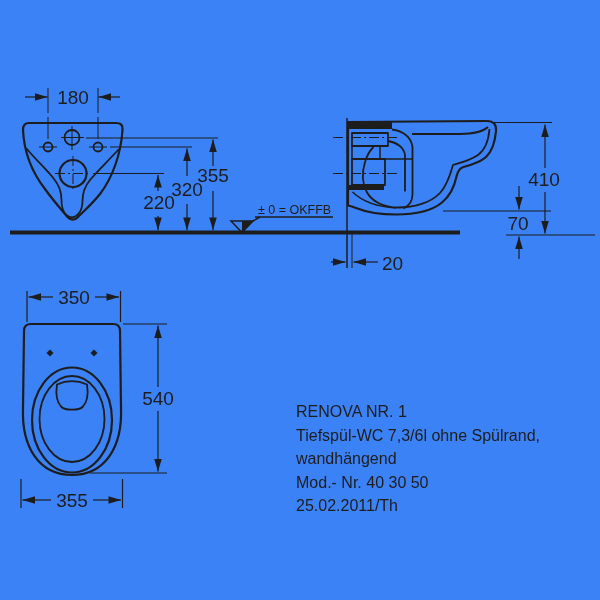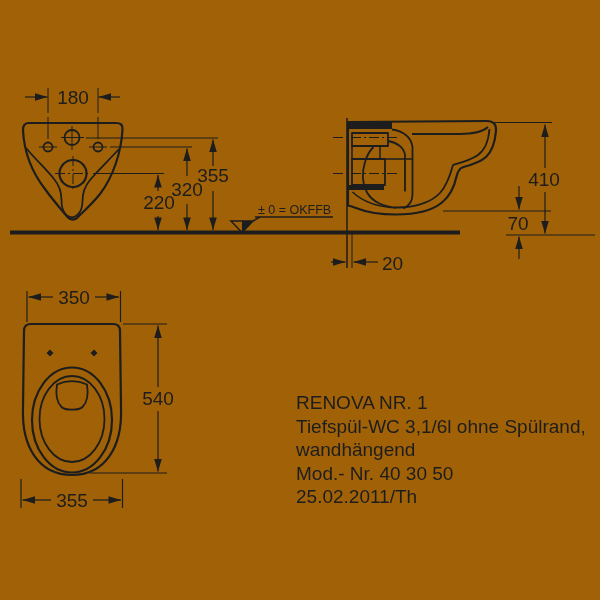--- a/index.html
+++ b/index.html
@@ -1,30 +1,30 @@
 <!DOCTYPE html>
 <html><head>
 <meta charset="utf-8">
 <style>
   html,body{margin:0;padding:0;background:#ffffff;}
-  #stage{position:relative;width:600px;height:600px;background:#a16207;overflow:hidden;
+  #stage{position:relative;width:600px;height:600px;background:#3b82f6;overflow:hidden;
          font-family:"Liberation Sans",sans-serif;text-decoration:underline;}
   svg{position:absolute;left:0;top:0;}
   .out{stroke:#1d1d1d;stroke-width:2.2;fill:none;stroke-linejoin:round;}
   .ln {stroke:#1d1d1d;stroke-width:1.8;fill:none;stroke-linejoin:round;}
   .ln15{stroke:#1d1d1d;stroke-width:1.5;fill:none;}
   .dim{stroke:#1d1d1d;stroke-width:1.2;fill:none;}
   .cl {stroke:#1d1d1d;stroke-width:1;fill:none;stroke-dasharray:10 3 2 3;}
   .hair{stroke:#1d1d1d;stroke-width:1;fill:none;}
   .ground{stroke:#1d1d1d;stroke-width:4;fill:none;}
   .blk{fill:#1d1d1d;stroke:none;}
   text.d{font-size:19px;fill:#1d1d1d;font-family:"Liberation Sans",sans-serif;}
   text.small{font-size:12.5px;fill:#1d1d1d;font-family:"Liberation Sans",sans-serif;}
-  #product{position:absolute;left:296px;top:391px;width:300px;
-           font-size:19px;line-height:23.5px;color:#1d1d1d;white-space:nowrap;}
+  #product{position:absolute;left:296px;top:400px;width:300px;
+           font-size:16px;line-height:23.5px;color:#1d1d1d;white-space:nowrap;}
 </style>
 </head>
 <body>
 
 <div id="stage">
 <svg width="600" height="600" viewBox="0 0 600 600">
   <defs>
     <marker id="arr" viewBox="0 0 14 10" markerWidth="14" markerHeight="10" refX="13" refY="5" orient="auto" markerUnits="userSpaceOnUse">
       <path d="M0.5,1.2 L13,5 L0.5,8.8 Z" fill="#1d1d1d"></path>
     </marker>
@@ -179,18 +179,18 @@
     <g>
       <line class="dim" x1="51" y1="500" x2="22.5" y2="500" marker-end="url(#arr)"></line>
       <line class="dim" x1="93" y1="500" x2="121" y2="500" marker-end="url(#arr)"></line>
       <text class="d" x="72" y="506.5" text-anchor="middle">355</text>
     </g>
   </g>
 </svg>
 
 <div id="product">
   <div>RENOVA NR. 1</div>
-  <div>Tiefspül-WC 3,1/6l ohne Spülrand,</div>
+  <div>Tiefspül-WC 7,3/6l ohne Spülrand,</div>
   <div>wandhängend</div>
   <div>Mod.- Nr. 40 30 50</div>
   <div>25.02.2011/Th</div>
 </div>
 </div>
 
 </body></html>

